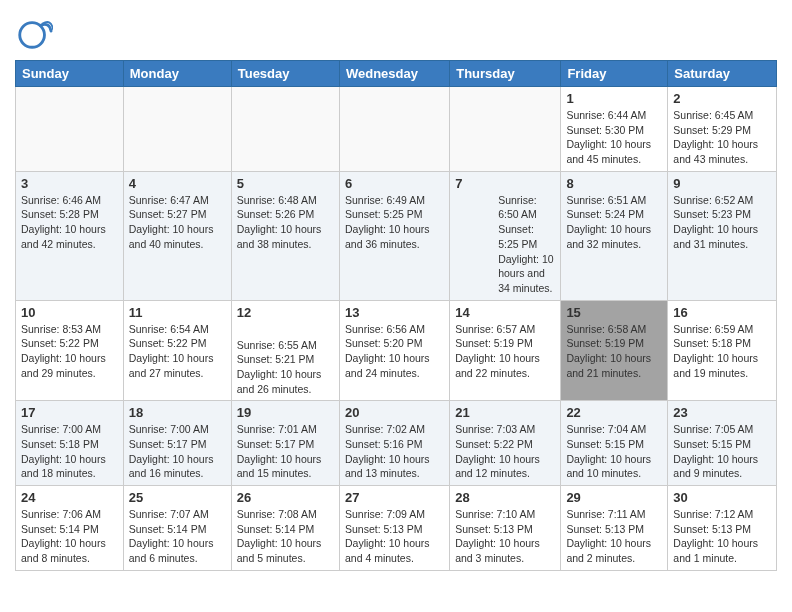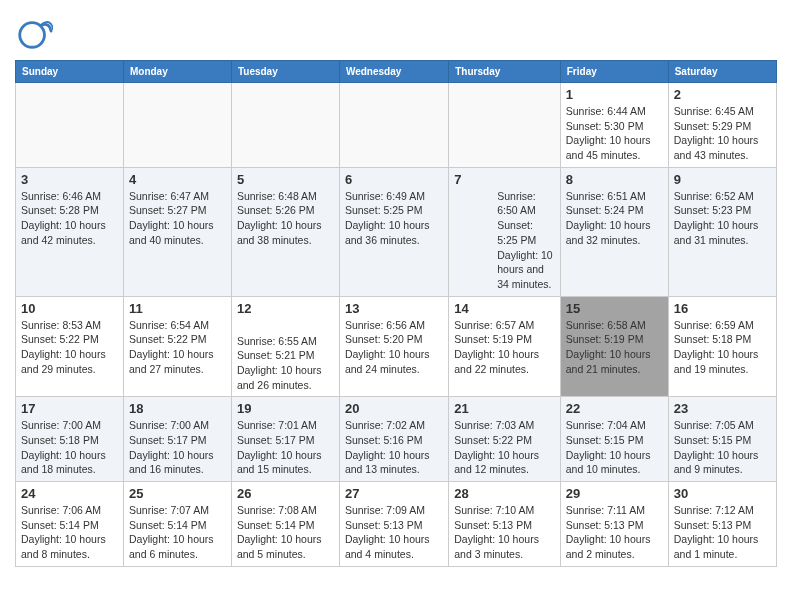--- a/index.html
+++ b/index.html
@@ -56,21 +56,21 @@
     .calendar {
       width: 100%;
       border-collapse: collapse;
       border: 1px solid #ccc;
     }
     .calendar th {
       background: #3a7bbf;
       color: #fff;
       text-align: left;
       padding: 5px 6px;
-      font-size: 10px;
+      font-size: 13px;
       font-weight: bold;
       border: 1px solid #2d6aa0;
     }
     .calendar td {
       vertical-align: top;
       padding: 4px 5px;
       border: 1px solid #ccc;
       width: 113px;
       min-height: 80px;
       font-size: 10.5px;

